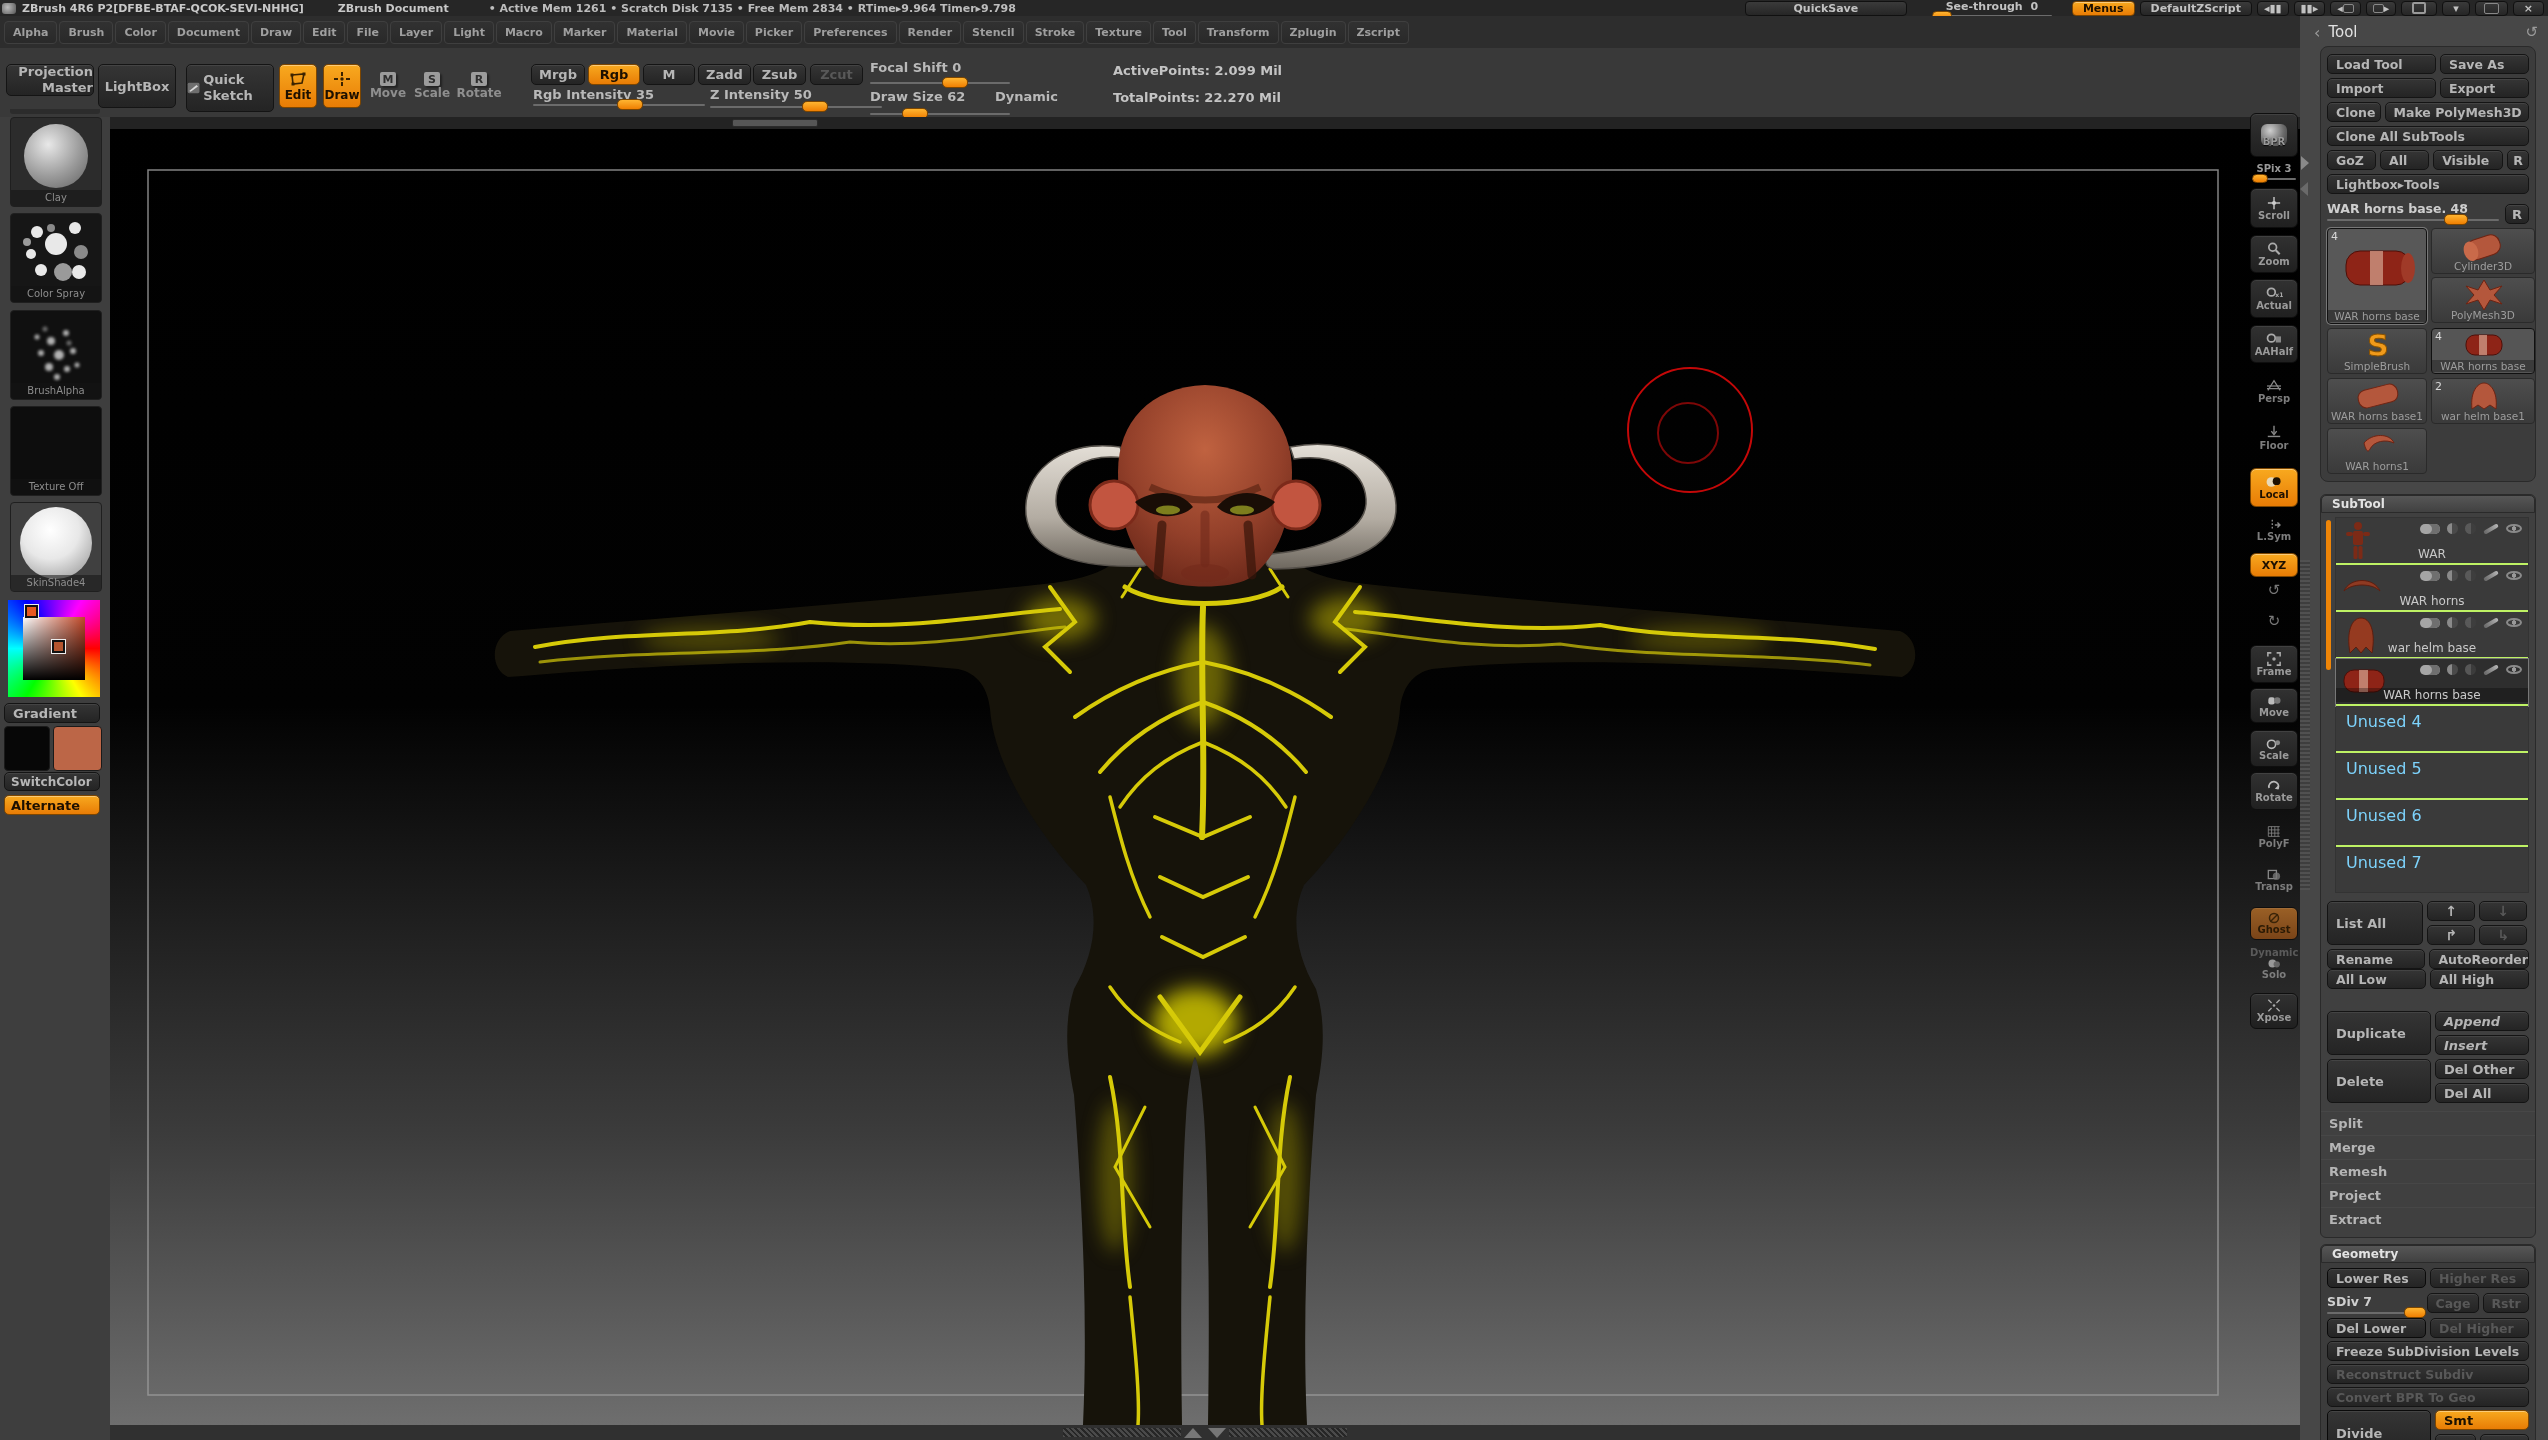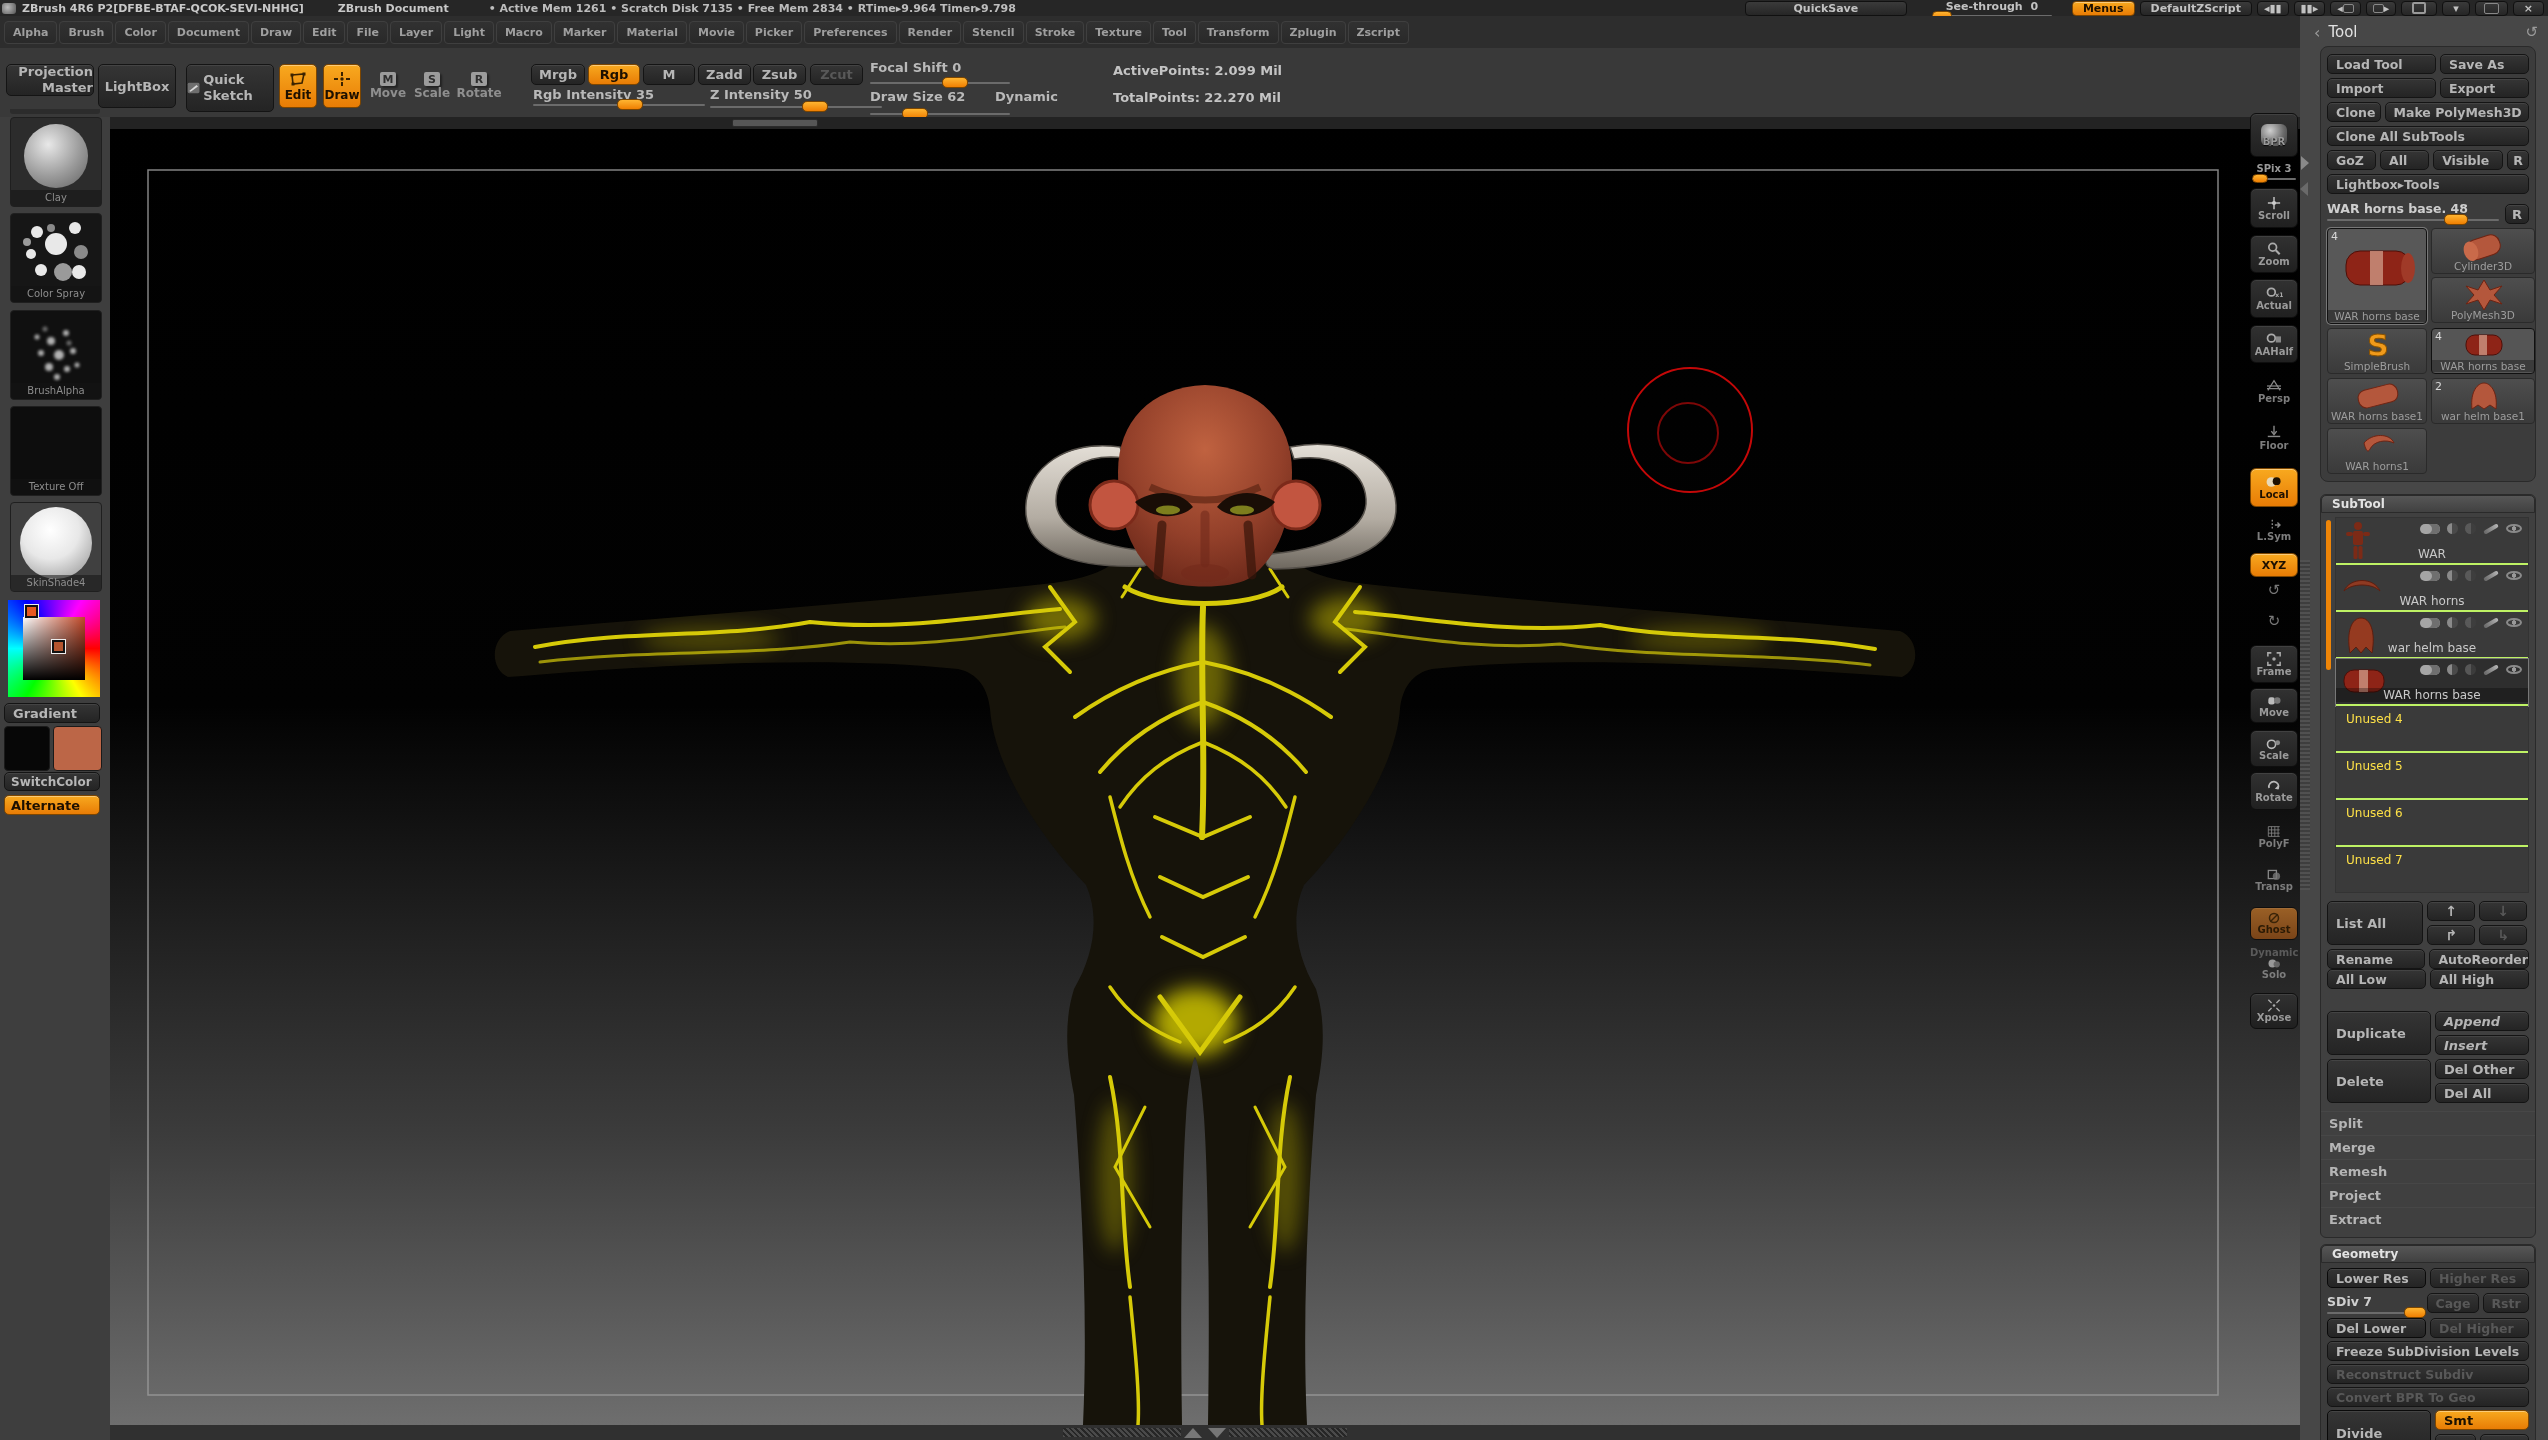--- a/index.html
+++ b/index.html
@@ -86,21 +86,21 @@
   .thumb .tl{position:absolute;left:0;right:0;bottom:1px;text-align:center;font-size:10.5px;color:#9d9d9d;}
   .thumb .badge{position:absolute;left:3px;top:1px;font-size:11px;color:#d8d8d8;}
   .thumb.selbig{background:#585858;border:1px solid #111;box-shadow:0 0 0 1px #777;}
   .thumb.selsm{background:#555;border:1px solid #111;}
   .sechead{height:16px;background:linear-gradient(180deg,#565656,#414141);border:1px solid #2a2a2a;
      border-radius:5px 5px 0 0;color:#e3e3e3;font-size:12px;font-weight:bold;display:flex;
      align-items:center;padding-left:10px;}
   .strow{position:relative;height:45px;border-bottom:2px solid #bef264;background:#3a3a3a;}
   .strow.sel{background:#2e2e2e;outline:1px solid #777;}
   .strow .stname{position:absolute;left:0;right:0;bottom:2px;text-align:center;color:#c9c9c9;font-size:12px;}
-  .strow.unused .stname{position:absolute;left:10px;top:6px;right:auto;color:#fde047;font-size:12px;}
+  .strow.unused .stname{position:absolute;left:10px;top:6px;right:auto;color:#7dd3fc;font-size:16px;}
   .sticons{position:absolute;right:6px;top:5px;display:flex;align-items:center;gap:7px;}
   .ic-pair{width:20px;height:10px;border-radius:5px;background:#a5a5a5;box-shadow:inset -8px 0 0 #6f6f6f;}
   .ic-half{width:11px;height:11px;border-radius:50%;background:linear-gradient(90deg,#8a8a8a 50%,#4a4a4a 50%);}
   .ic-dot{width:11px;height:11px;border-radius:50%;background:linear-gradient(90deg,#616161 50%,#3f3f3f 50%);opacity:.8;}
   .ic-brush{width:16px;height:4px;background:linear-gradient(90deg,#666,#b5b5b5);border-radius:2px;transform:rotate(-30deg);}
   .ic-eye{width:16px;height:9px;border:2px solid #8a8a8a;border-radius:50%;box-sizing:border-box;
      background:radial-gradient(circle at 50% 50%, #999 2px, transparent 2.5px);}
   .collapsed-row{height:23px;border-top:1px solid #474747;color:#b5b5b5;font-size:13px;font-weight:bold;
      display:flex;align-items:center;padding-left:8px;}
   

